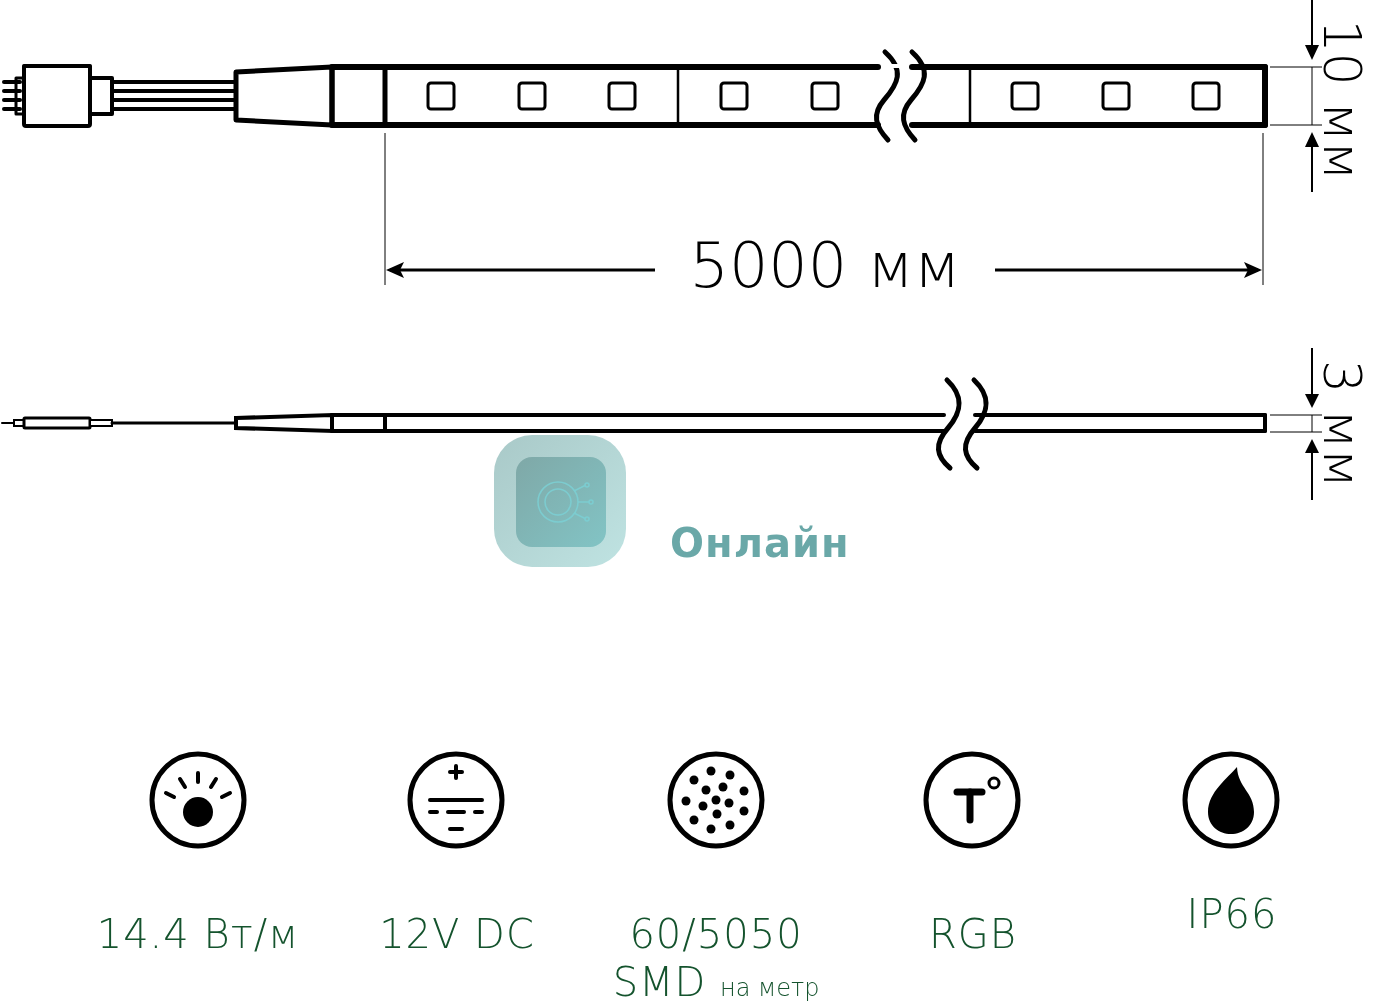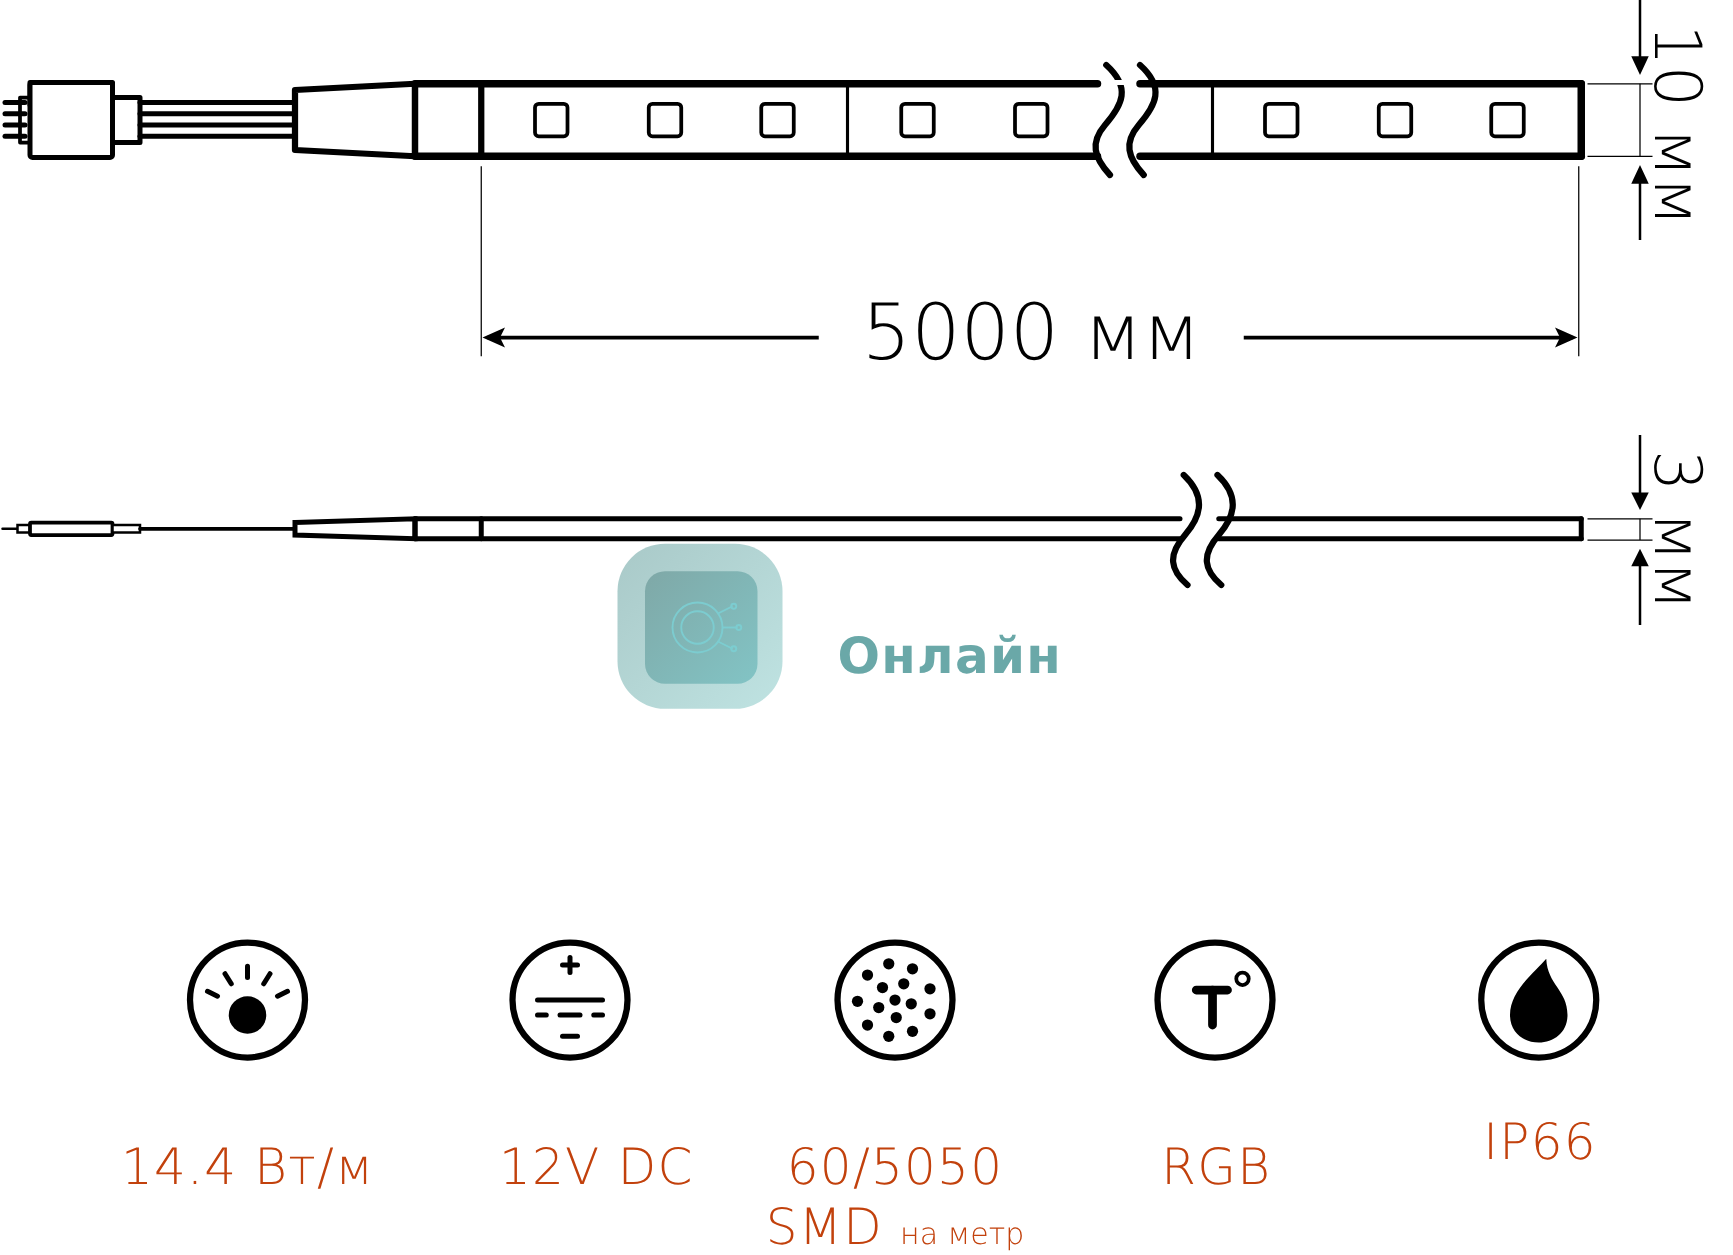--- a/index.html
+++ b/index.html
@@ -1,21 +1,21 @@
 <!DOCTYPE html>
 <html><head>
   <meta charset="utf-8">
   <style>
     html, body { margin: 0; padding: 0; background: #ffffff; }
     body { width: 1386px; height: 1004px; position: relative; overflow: hidden;
            font-family: "DejaVu Sans", "Liberation Sans", sans-serif; color: #000; }
     #canvas { position: absolute; left: 0; top: 0; }
     .dim-text { font-family: "DejaVu Sans", sans-serif; font-weight: 300; fill: #000; }
     .spec-label { position: absolute; text-align: center; font-family: "DejaVu Sans", sans-serif;
-                  font-size: 40px; font-weight: 300; color: #c2410c; line-height: 48px; white-space: nowrap;
+                  font-size: 40px; font-weight: 300; color: #14532d; line-height: 48px; white-space: nowrap;
                   transform: translateX(-50%); letter-spacing: 1px; }
     .spec-label .small { font-size: 24px; letter-spacing: 0; margin-top: 12px; }
     .watermark { position: absolute; left: 492px; top: 433px; width: 410px; height: 136px; opacity: 1; }
     .wm-text { position: absolute; left: 148px; font-family: "DejaVu Sans", sans-serif; font-weight: bold;
                font-size: 40px; line-height: 44px; color: #6aa8a8; letter-spacing: 1px; }
   </style>
 </head>
 <body>
 
 <svg id="canvas" width="1386" height="1004" viewBox="0 0 1386 1004" xmlns="http://www.w3.org/2000/svg">
@@ -200,24 +200,24 @@
       <circle cx="66" cy="69" r="20"></circle>
       <circle cx="66" cy="69" r="13"></circle>
       <line x1="82" y1="58" x2="94" y2="52"></line>
         <line x1="86" y1="69" x2="98" y2="69"></line>
       <line x1="82" y1="80" x2="94" y2="86"></line>
       <circle cx="95" cy="52" r="2"></circle>
         <circle cx="99" cy="69" r="2"></circle>
         <circle cx="95" cy="86" r="2"></circle>
     </g>
   </svg>
-  <div class="wm-text" style="top:70px;left:178px;">Онлайн</div>
+  <div class="wm-text" style="top:88px;left:178px;">Онлайн</div>
 </div>
 
 <div class="spec-label" style="left:198px;top:910px;">14.4 Вт/м</div>
-<div class="spec-label" style="left:457px;top:910px;margin-left:20px;">12V DC</div>
+<div class="spec-label" style="left:457px;top:910px;">12V DC</div>
 <div class="spec-label" style="left:716px;top:910px;">60/5050</div>
 <div class="spec-label" style="left:716px;top:958px;">
   <span>SMD</span>
   <span class="small">на метр</span>
 </div>
 <div class="spec-label" style="left:973px;top:910px;">RGB</div>
 <div class="spec-label" style="left:1232px;top:890px;">IP66</div>
 
 </body></html>

